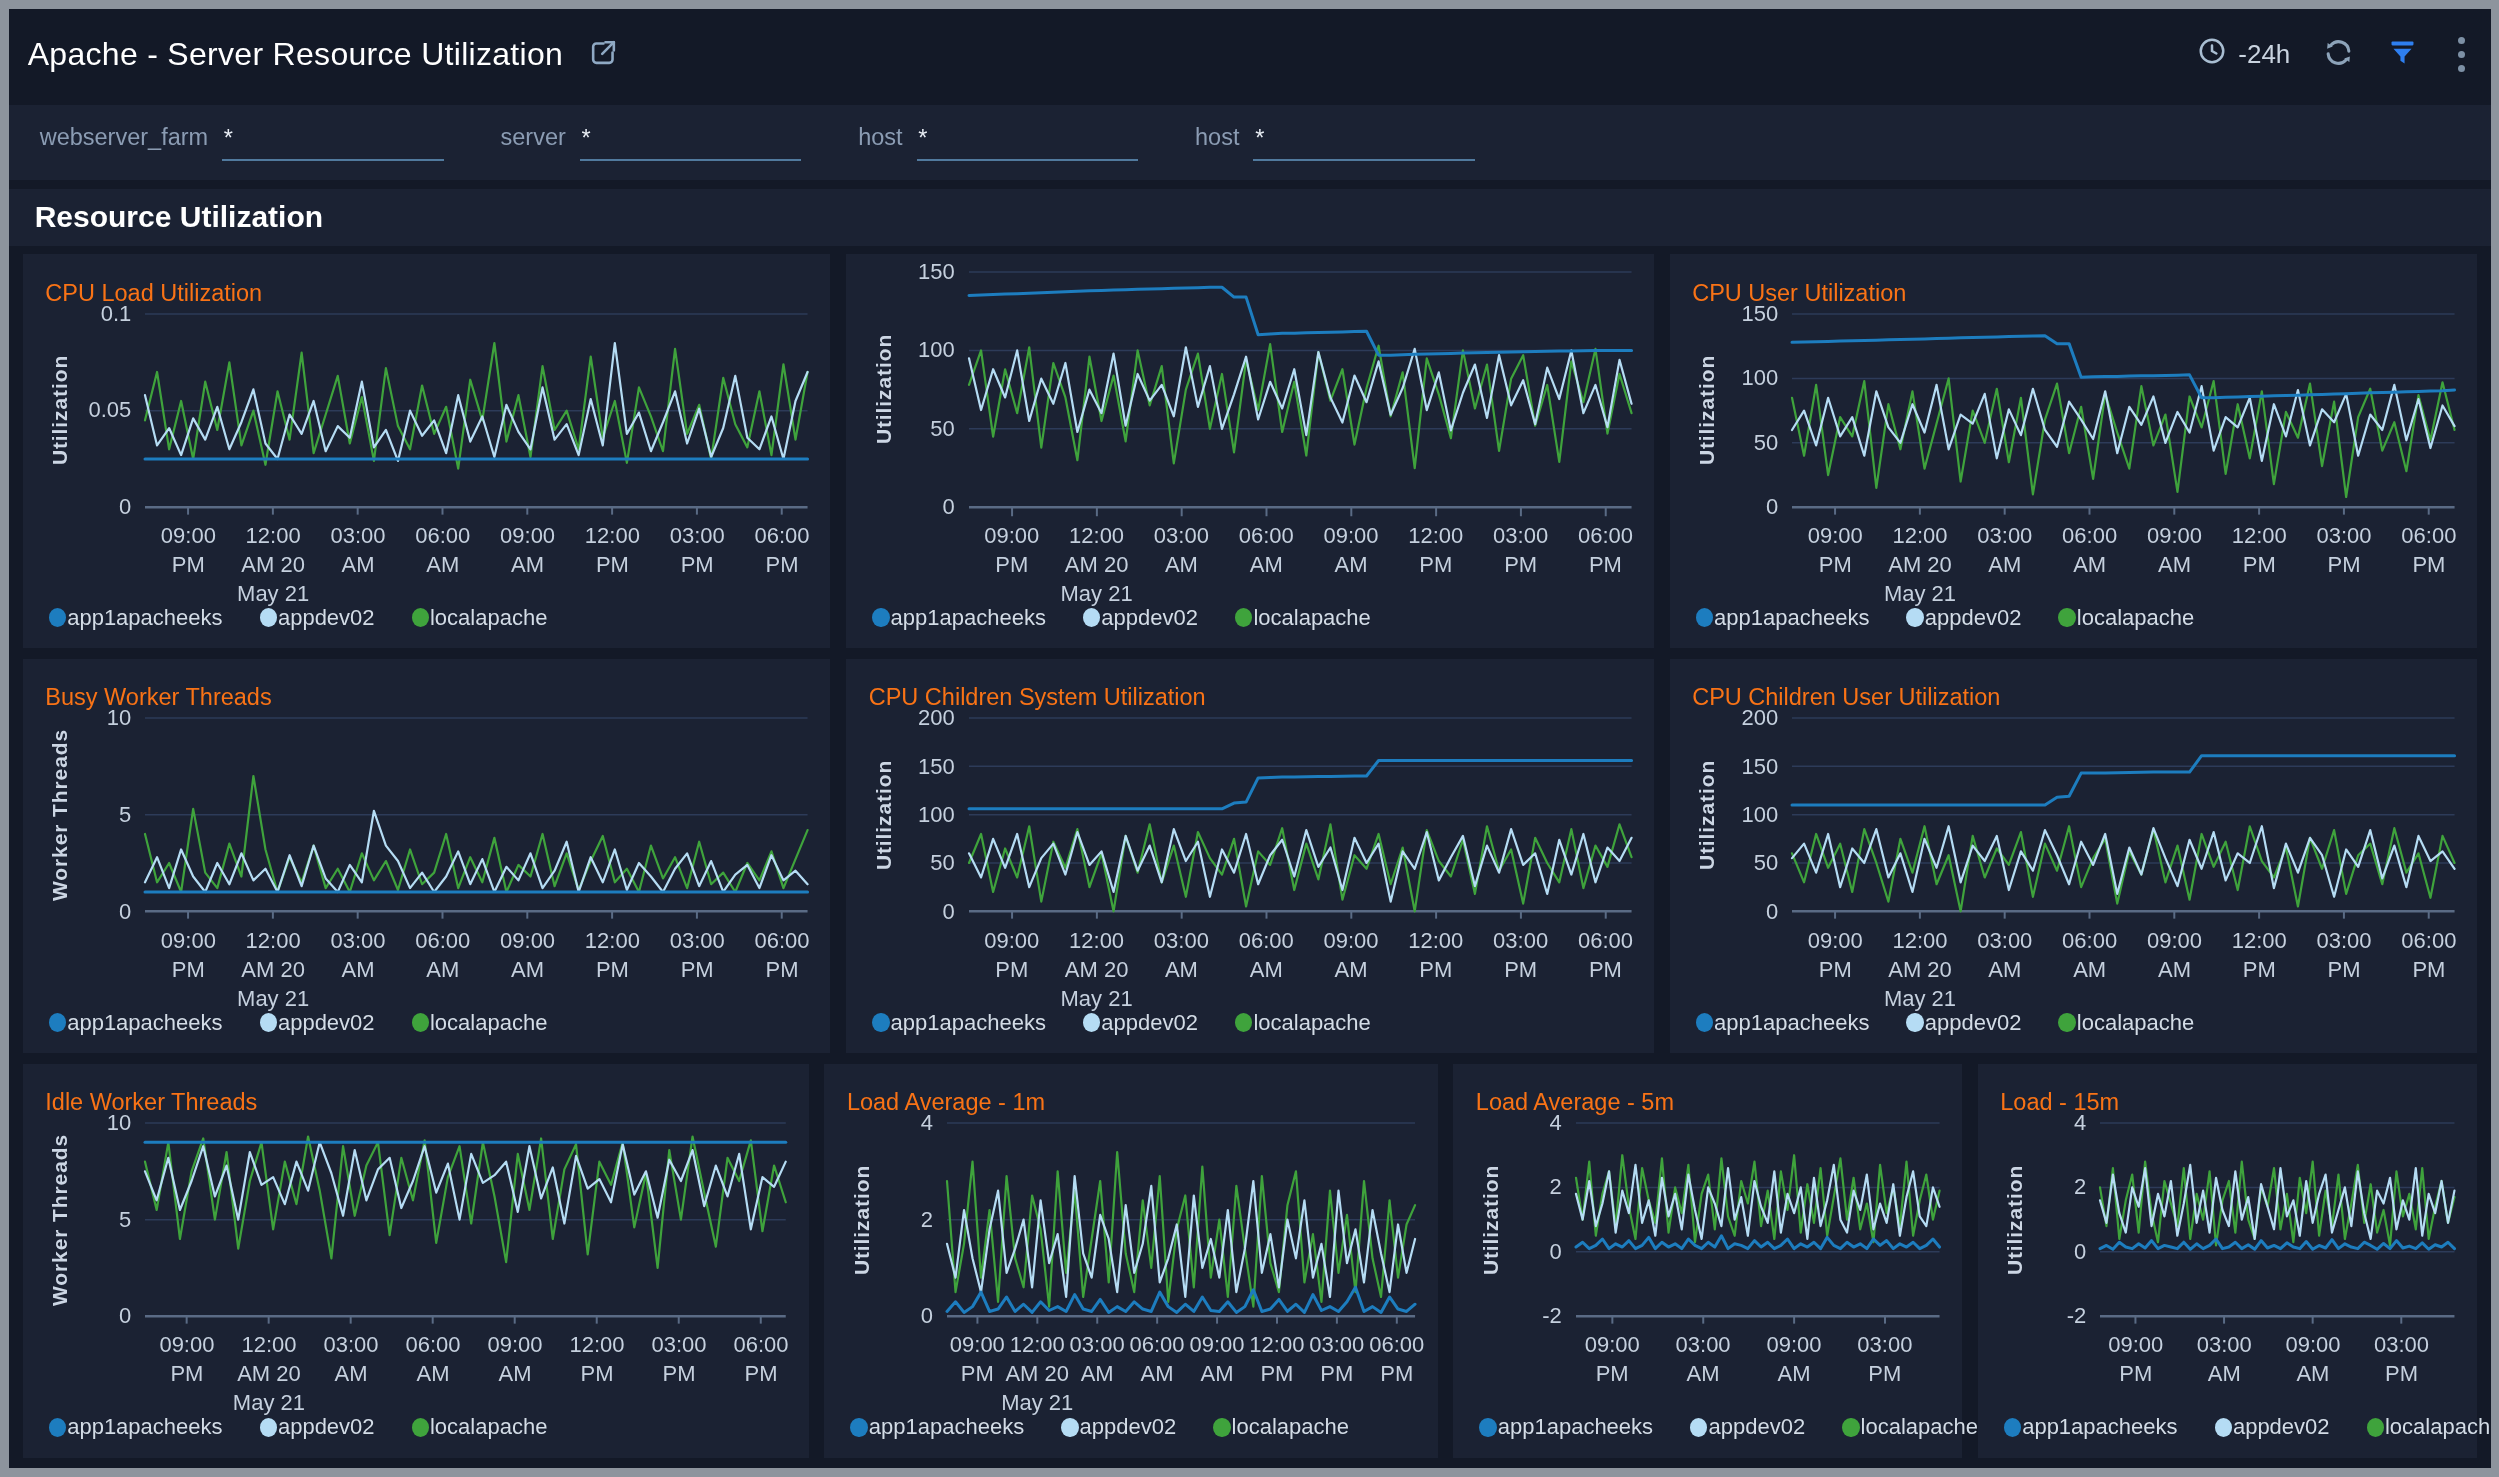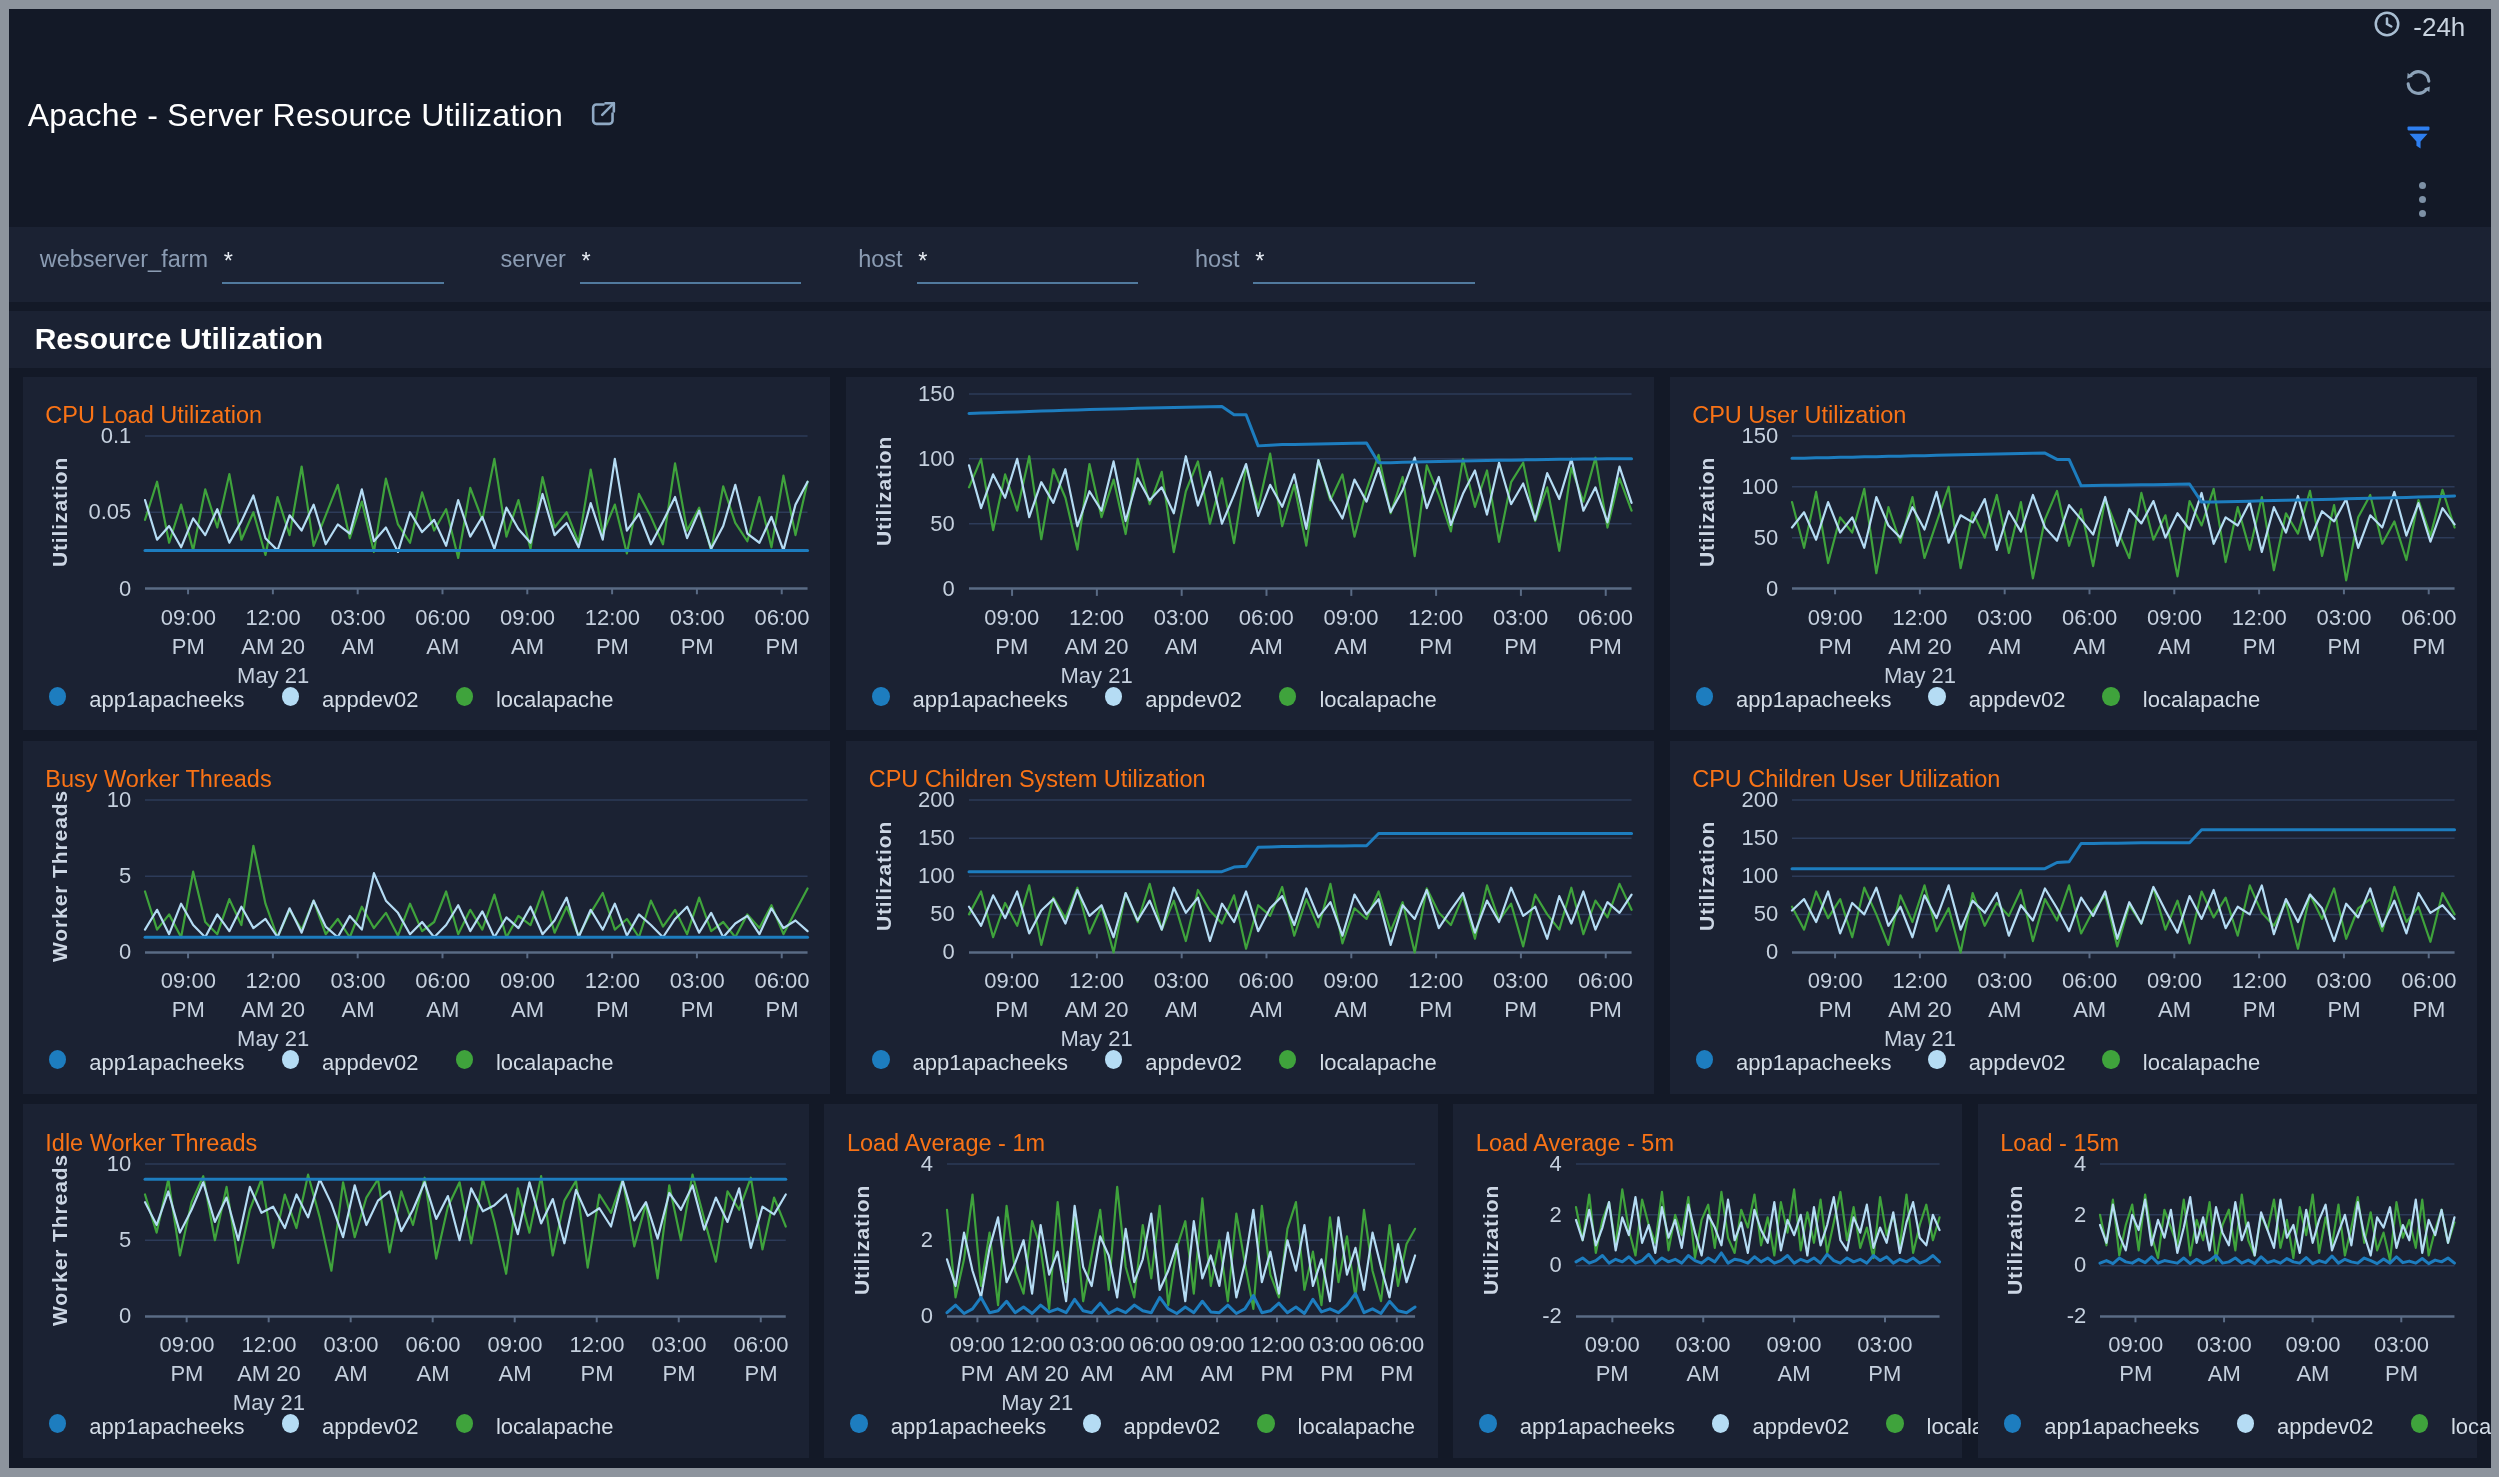--- a/index.html
+++ b/index.html
@@ -5,21 +5,21 @@
   html,body{margin:0;padding:0;}
   body{width:2500px;height:1477px;background:#8d949d;position:relative;
        font-family:"Liberation Sans","DejaVu Sans",sans-serif;overflow:hidden;}
   .frame{position:absolute;inset:0;padding:8.7px;box-sizing:border-box;}
   .app{width:100%;height:100%;background:#131927;overflow:hidden;display:flex;flex-direction:column;box-sizing:border-box;}
 
   
   .header{flex:0 0 91px;display:flex;align-items:center;padding:0 26px 0 19px;}
   .header-title{font-size:32px;color:#ffffff;letter-spacing:0.3px;}
   .share-button{margin-left:24.4px;display:flex;align-items:center;cursor:pointer;}
-  .header-right{margin-left:auto;display:flex;align-items:center;gap:21px;flex-direction:column;}
+  .header-right{margin-left:auto;display:flex;align-items:center;gap:33px;}
   .time-range{display:flex;align-items:center;gap:11.3px;color:#c9d3df;font-size:26px;cursor:pointer;}
   .icon-btn{display:flex;align-items:center;cursor:pointer;}
   .kebab{display:flex;flex-direction:column;gap:7px;padding:5.2px 0 5.2px 7px;cursor:pointer;}
   .kebab i{width:7px;height:7px;border-radius:50%;background:#7d90a5;}
 
   
   .filter-bar{flex:0 0 75px;background:#1b2233;margin-top:5.2px;display:flex;align-items:center;padding:0 31px;gap:57px;}
   .filter-field{display:flex;align-items:flex-end;gap:14px;}
   .filter-label{color:#8b9cb3;font-size:23.5px;padding-bottom:10.5px;}
   .filter-input{width:218px;background:transparent;border:none;border-bottom:2.6px solid #517a9e;color:#e9eef5;font-size:23.5px;padding:0 1.7px 7px;outline:none;font-family:inherit;}
@@ -41,21 +41,21 @@
   .chart-area{flex:1;display:grid;grid-template-columns:30px 70px 1fr;grid-template-rows:1fr 91px;min-height:0;}
   .ylab{grid-row:1;grid-column:1;position:relative;}
   .ylab span{position:absolute;top:50%;left:50%;transform:translate(-50%,-50%) rotate(-90deg);white-space:nowrap;color:#ccd6e4;font-size:21px;font-weight:bold;letter-spacing:0.9px;}
   .yticks{grid-row:1;grid-column:2;position:relative;}
   .ytick{position:absolute;right:14px;color:#c5d0de;font-size:22px;line-height:26px;transform:translateY(-50%);white-space:nowrap;}
   .plot{grid-row:1;grid-column:3;position:relative;min-width:0;}
   .plot svg{position:absolute;inset:0;width:100%;height:100%;overflow:visible;display:block;}
   .xlabels{grid-row:2;grid-column:3;position:relative;}
   .xlab{position:absolute;top:14px;transform:translateX(-50%);text-align:center;color:#c5d0de;font-size:22px;line-height:29px;white-space:nowrap;}
   .legend{display:flex;align-items:center;gap:37px;flex:0 0 40px;padding-left:3.5px;}
-  .legend-item{display:flex;gap:23px;color:#d3dce6;font-size:22px;cursor:pointer;}
+  .legend-item{display:flex;align-items:center;gap:1px;color:#d3dce6;font-size:22px;cursor:pointer;}
   .legend-dot{width:17.4px;height:19px;border-radius:50%;flex:0 0 auto;}
 </style>
 </head>
 <body>
 
 <div class="frame">
   <div class="app">
 
     <div class="header">
       <span class="header-title">Apache - Server Resource Utilization</span>

